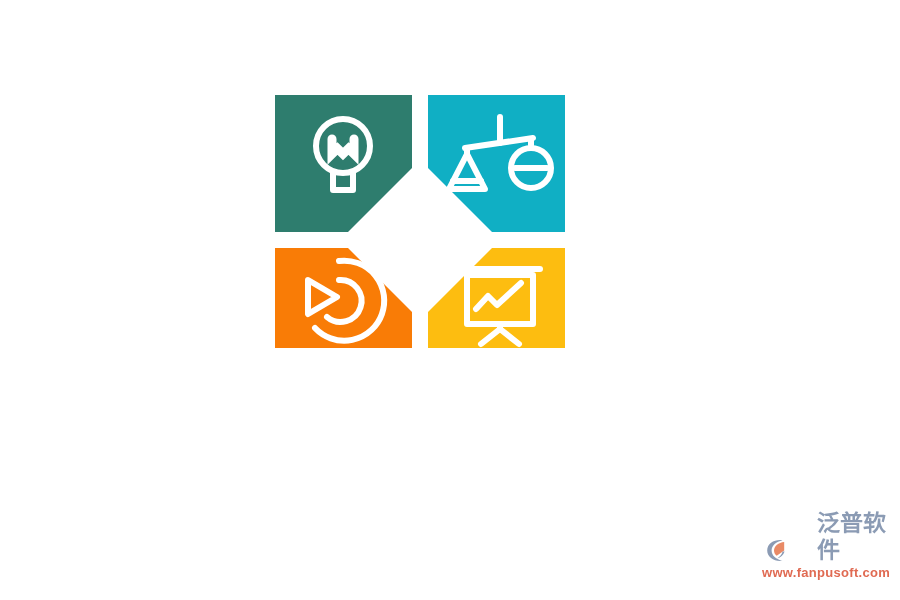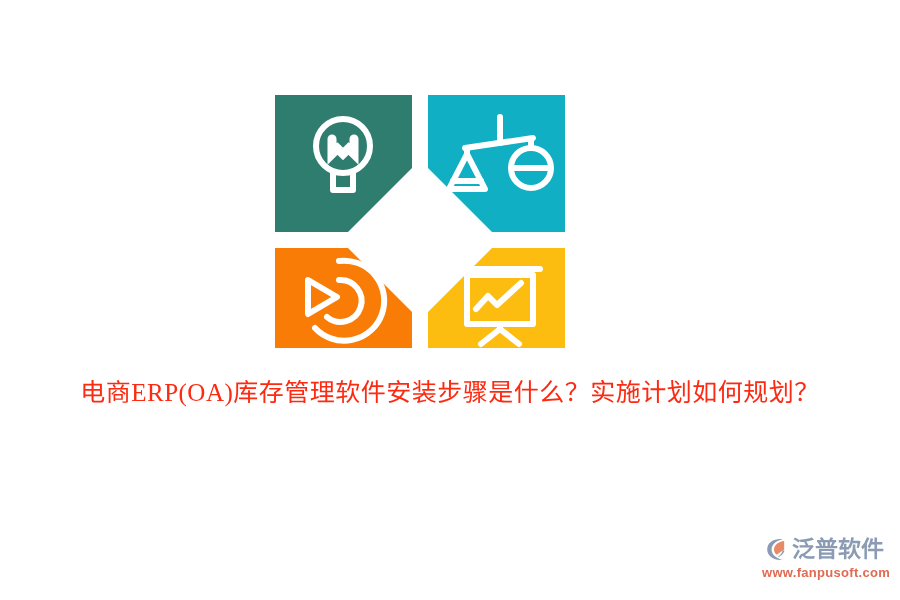--- a/index.html
+++ b/index.html
@@ -57,22 +57,23 @@
   
   #brand-logo {
     position: absolute;
     left: 762px;
     top: 534px;
     width: 128px;
     height: 50px;
   }
   #brand-logo .logo-row {
     display: flex;
-    align-items: center;
+    align-items: flex-end;
     height: 30px;
+    gap: 25px;
   }
   #brand-logo .logo-mark {
     width: 27px;
     height: 27px;
     flex: 0 0 27px;
     margin-right: 3px;
   }
   #brand-logo .logo-mark svg {
     display: block;
     width: 27px;
@@ -156,21 +157,20 @@
 
           <line x1="225" y1="229" x2="225" y2="234"></line>
           <line x1="225" y1="234" x2="206" y2="249"></line>
           <line x1="225" y1="234" x2="244" y2="249"></line>
         </g>
       </g>
 
     </svg>
   </div>
 
-  <div id="headline">电商ERP(OA)库存管理软件安装步骤是什么？实施计划如何规划？</div>
 
   <div id="brand-logo">
     <div class="logo-row">
       <span class="logo-mark">
         <svg viewBox="0 0 27 27" xmlns="http://www.w3.org/2000/svg">
           <path d="M20.5,3.2 C12.5,2.2 5.2,6.4 5.2,13.5 C5.2,20.6 12.5,24.8 20.5,23.8
                    C14.2,22.4 9.6,18.6 9.6,13.5 C9.6,8.4 14.2,4.6 20.5,3.2 Z" fill="#8b9bb4"></path>
           <path d="M22.2,5.0 C16.4,5.6 12.0,9.2 12.0,13.5 C12.0,15.6 13.0,17.4 14.7,18.7
                    L22.2,13.5 Z" fill="#e98a66"></path>
           <path d="M22.6,14.6 C21.4,18.1 18.6,20.6 15.2,21.4 C17.8,20.0 19.8,17.6 20.6,14.6 Z" fill="#8b9bb4"></path>

